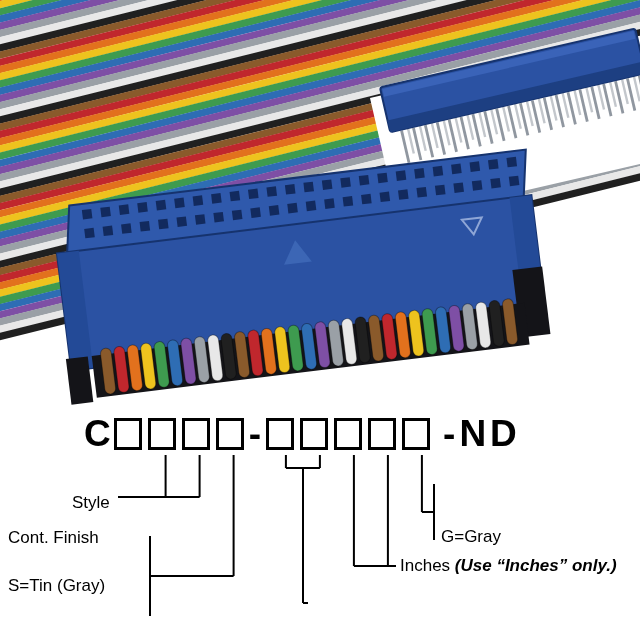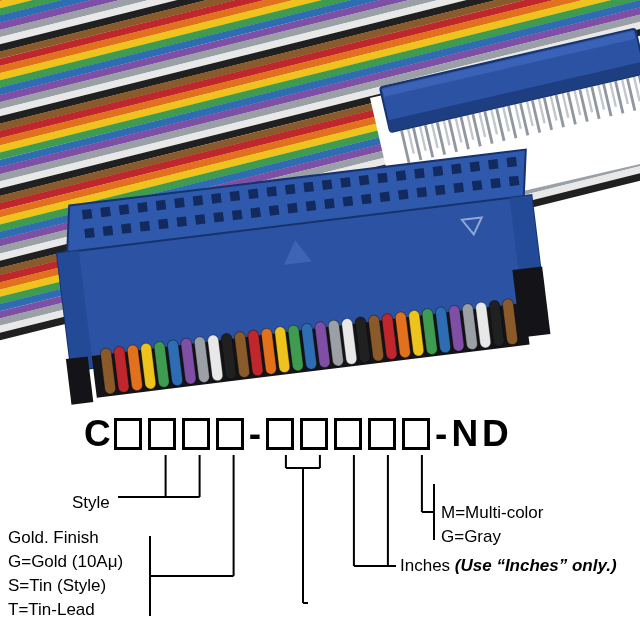--- a/index.html
+++ b/index.html
@@ -5,21 +5,21 @@
   html,body{margin:0;padding:0;background:#fff;}
   .stage{position:relative;width:640px;height:640px;background:#fff;overflow:hidden;
          font-family:"Liberation Sans", sans-serif;}
   .photo{position:absolute;left:0;top:0;}
   .lines{position:absolute;left:0;top:0;pointer-events:none;}
   .lbl{position:absolute;font-size:17px;color:#000;white-space:nowrap;line-height:20px;}
   .note{font-style:italic;font-weight:700;}
   .partnum{position:absolute;left:84px;top:414px;height:40px;display:flex;align-items:center;
            font-weight:700;font-size:37px;color:#000;}
   .pn-sep{margin:0 2px;}
-  .pn-suffix{letter-spacing:4px;margin-left:2px;}
+  .pn-suffix{letter-spacing:4px;margin-left:10px;}
   .boxes{display:flex;align-items:center;}
   .pnbox{width:22px;height:26px;border:3px solid #000;margin:0 3px;display:inline-block;background:#fff;}
 </style>
 </head>
 <body>
 
 <div class="stage">
 
   <svg class="photo" width="640" height="430" viewBox="0 0 640 430">
 
@@ -252,27 +252,24 @@
       <path d="M285.9,455 V468 M319.9,455 V468 M285.9,468 H319.9 M303,468 V603 M303,603 H308"></path>
 
       <path d="M353.9,455 V566 M387.9,455 V566 M353.9,566 H396"></path>
 
       <path d="M421.9,455 V512 M421.9,512 H434 M434,484 V540"></path>
     </g>
   </svg>
 
   <div class="lbl" style="left:72px;top:493px">Style</div>
 
-  <div class="lbl" style="left:8px;top:528px">Gold. Finish</div>
-  <div class="lbl" style="left:8px;top:552px">G=Gold (10Aμ)</div>
-  <div class="lbl" style="left:8px;top:576px">S=Tin (Style)</div>
-  <div class="lbl" style="left:8px;top:600px">T=Tin-Lead</div>
+  <div class="lbl" style="left:8px;top:528px">Cont. Finish</div>
+  <div class="lbl" style="left:8px;top:576px">S=Tin (Gray)</div>
 
 
   <div class="lbl" style="left:400px;top:556px">
     <span>Inches</span>
     <span class="note">(Use “Inches” only.)</span>
   </div>
 
-  <div class="lbl" style="left:441px;top:503px">M=Multi-color</div>
   <div class="lbl" style="left:441px;top:527px">G=Gray</div>
 
 </div>
 
 </body></html>

